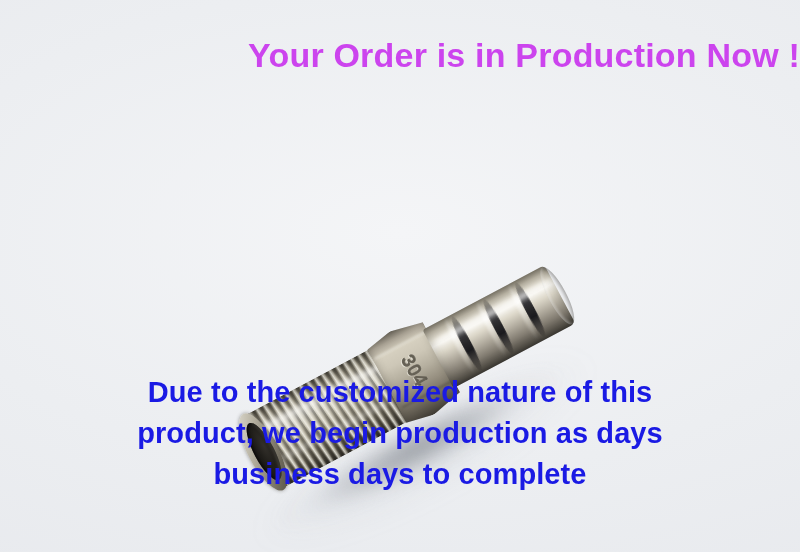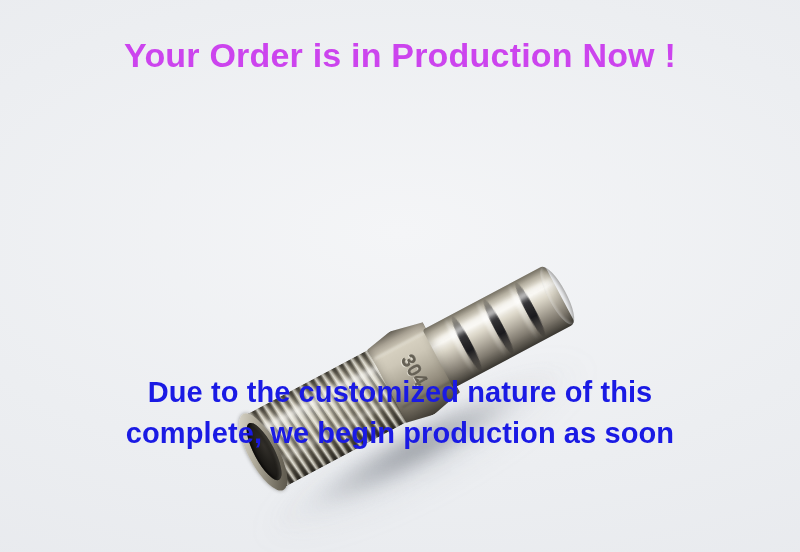--- a/index.html
+++ b/index.html
@@ -17,21 +17,21 @@
     font-family: "Liberation Sans", sans-serif;
     -webkit-font-smoothing: antialiased;
   }
 
   
   .headline {
     position: absolute;
     top: 36px;
     left: 0;
     width: 800px;
-    text-align: center;
+    text-align: right;
     font-size: 34px;
     font-weight: bold;
     letter-spacing: 0.2px;
     color: #cc44ee;
     white-space: nowrap;
   }
 
   
   .photo {
     position: absolute;
@@ -354,16 +354,17 @@
       <div class="ridge r3"></div>
       <div class="groove g3"></div>
       <div class="barb-spec"></div>
       <div class="barb-tip"></div>
 
     </div>
   </div>
 
   <div class="body-copy">
     <span class="line">Due to the customized nature of this</span>
-    <span class="line">complete, we begin production as soon</span>
+    <span class="line">product, we begin production as days</span>
+    <span class="line">business days to complete</span>
   </div>
 
 </div>
 
 </body></html>

